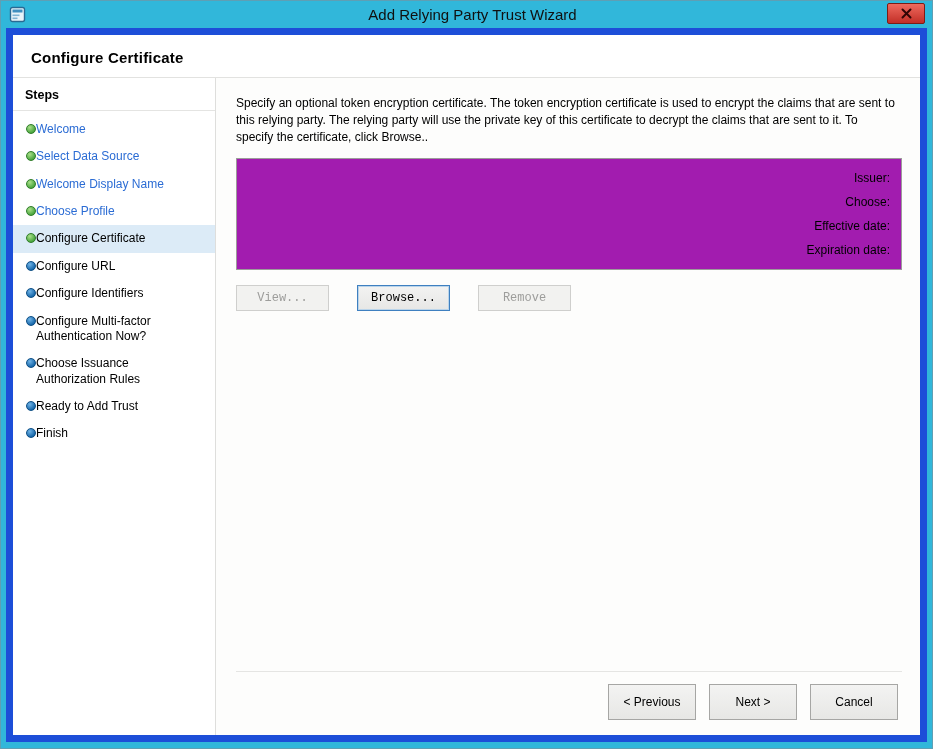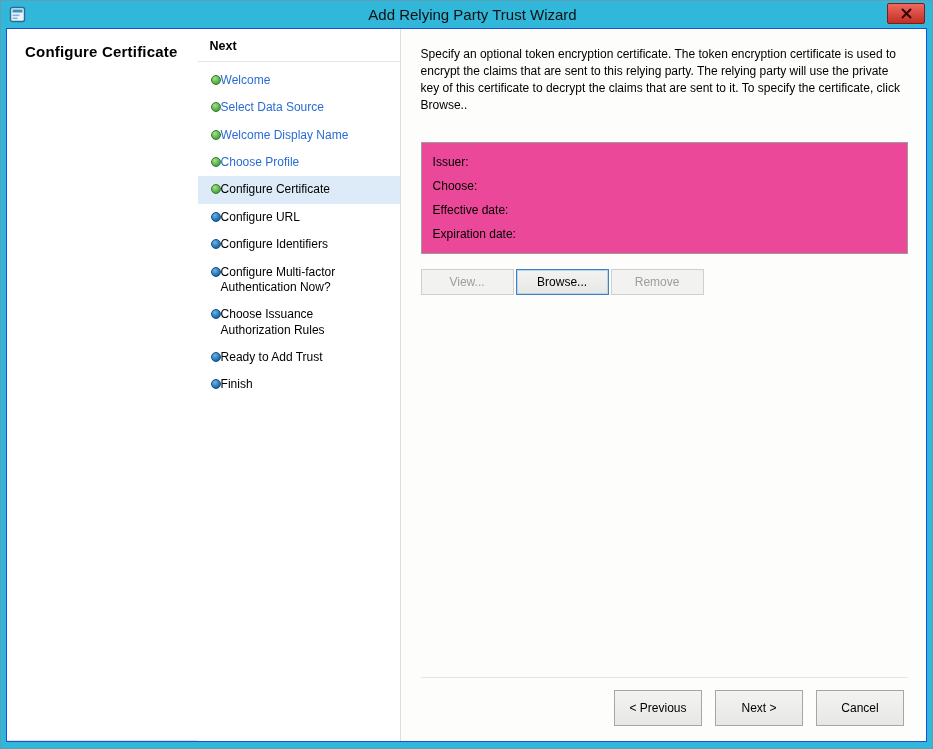--- a/index.html
+++ b/index.html
@@ -28,22 +28,22 @@
   .close-btn {
     position:absolute; right:2px; top:2px;
     width:38px; height:21px;
     background:linear-gradient(#ef6a5e,#c22f27);
     border:1px solid #7c1d16; border-radius:2px;
     display:flex; align-items:center; justify-content:center;
     cursor:pointer; padding:0;
   }
   .body {
     flex:1; background:#ffffff;
-    border:1px solid #1d4ed8;
-    display:flex; flex-direction:row; overflow:hidden;
+    border:7px solid #1d4ed8;
+    display:flex; flex-direction:column; overflow:hidden;
   }
   .header {
     padding:14px 20px 11px 18px;
     background:#ffffff;
     border-bottom:1px solid #e2e2e0;
   }
   .header h1 { font-size:15px; font-weight:bold; letter-spacing:.2px; }
   .main { flex:1; display:flex; overflow:hidden; }
   .sidebar {
     width:203px; background:#ffffff;
@@ -79,25 +79,26 @@
   .content {
     flex:1; background:#fdfdfc;
     display:flex; flex-direction:column;
     padding:17px 18px 0 20px;
   }
   .description {
     font-size:12px; line-height:1.42; max-width:662px;
   }
   .cert-box {
     border:1px solid #9c9c9a;
-    margin-top:28px; padding:7px 11px;
-    background:#ec4899;
+    margin-top:12px; padding:7px 11px;
+    background:#a21caf;
+    text-align:right;
   }
   .cert-row { font-size:12px; height:24px; line-height:24px; }
-  .cert-buttons { margin-top:15px; display:flex; gap:2px; }
+  .cert-buttons { margin-top:15px; display:flex; gap:28px;font-family:Liberation Mono, monospace; }
   button.win {
     min-width:93px; height:26px;
     font-size:12px; font-family:inherit;
     background:linear-gradient(#f3f3f2,#e7e7e5);
     border:1px solid #a6a6a4; color:#000;
     cursor:pointer;
   }
   button.win.btn-disabled {
     color:#9d9d9b; border-color:#cfcfcd;
     background:#f2f2f0; cursor:default;
@@ -140,21 +141,21 @@
 
   <div class="body">
 
     <div class="header">
       <h1>Configure Certificate</h1>
     </div>
 
     <div class="main">
 
       <aside class="sidebar">
-        <div class="steps-title">Next</div>
+        <div class="steps-title">Steps</div>
         <ul class="steps">
             <li class="step completed">
               <span class="dot"></span>
               <span class="step-label">Welcome</span>
             </li>
             <li class="step completed">
               <span class="dot"></span>
               <span class="step-label">Select Data Source</span>
             </li>
             <li class="step completed">

